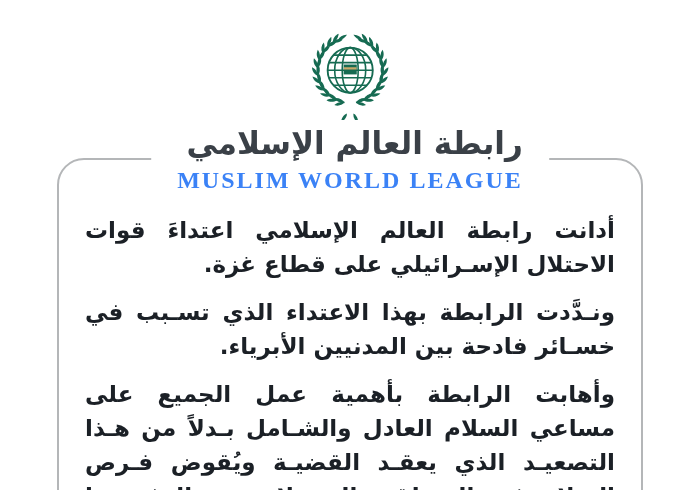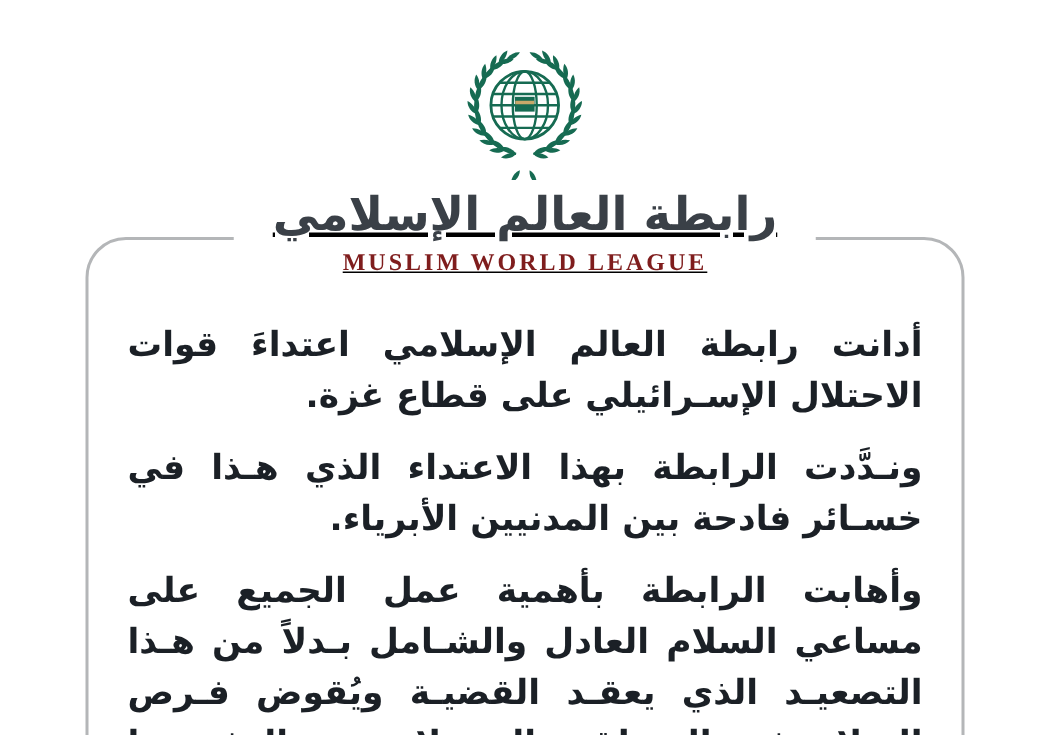--- a/index.html
+++ b/index.html
@@ -14,31 +14,31 @@
   }
   .statement-inner{
     padding:50px 26px 0 26px;direction:rtl;text-align:justify;
   }
   .statement-inner p{
     margin:3px 0 14px 0;font-size:23px;font-weight:bold;line-height:34px;
     color:#1b2026;font-family:"DejaVu Sans",sans-serif;
   }
   .org-header{
     position:absolute;top:26px;left:50%;transform:translateX(-50%);
-    background:#ffffff;padding:0 26px;text-align:center;z-index:2;text-decoration:underline;
+    background:#ffffff;padding:0 26px;z-index:2;
   }
   .emblem{display:block;margin:0 auto;}
   .arabic-title{
     direction:rtl;font-size:31px;font-weight:bold;color:#3a4047;
     line-height:1.4;white-space:nowrap;margin-top:2px;
     font-family:"DejaVu Sans",sans-serif;
   }
   .english-title{
     font-family:"Liberation Serif","DejaVu Serif",serif;
-    font-size:16px;font-weight:bold;letter-spacing:2px;color:#7f1d1d;
+    font-size:24px;font-weight:bold;letter-spacing:2px;color:#3b82f6;
     margin-top:2px;white-space:nowrap;
   }
 </style>
 </head>
 <body>
 
 <div class="page">
 
   <div class="org-header">
     <svg class="emblem" width="94" height="94" viewBox="0 0 100 100">
@@ -97,18 +97,18 @@
     </svg>
 
     <div class="arabic-title" lang="ar" dir="rtl">رابطة العالم الإسلامي</div>
 
     <div class="english-title">MUSLIM WORLD LEAGUE</div>
   </div>
 
   <div class="statement-box">
     <div class="statement-inner" lang="ar" dir="rtl">
       <p>أدانت رابطة العالم الإسلامي اعتداءَ قوات الاحتلال الإسـرائيلي على قطاع غزة.</p>
-      <p>ونـدَّدت الرابطة بهذا الاعتداء الذي هـذا في خسـائر فادحة بين المدنيين الأبرياء.</p>
+      <p>ونـدَّدت الرابطة بهذا الاعتداء الذي تسـبب في خسـائر فادحة بين المدنيين الأبرياء.</p>
       <p>وأهابت الرابطة بأهمية عمل الجميع على مساعي السلام العادل والشـامل بـدلاً من هـذا التصعيـد الذي يعقـد القضيـة ويُقوض فـرص السلام في المنطقة، التي لابد من الدفع بها إلى الأمام فـي قضيـة مصيريـة تعد فـي طليعـة القضايـا الدوليـة العادلة</p>
     </div>
   </div>
 
 </div>
 
 </body></html>

